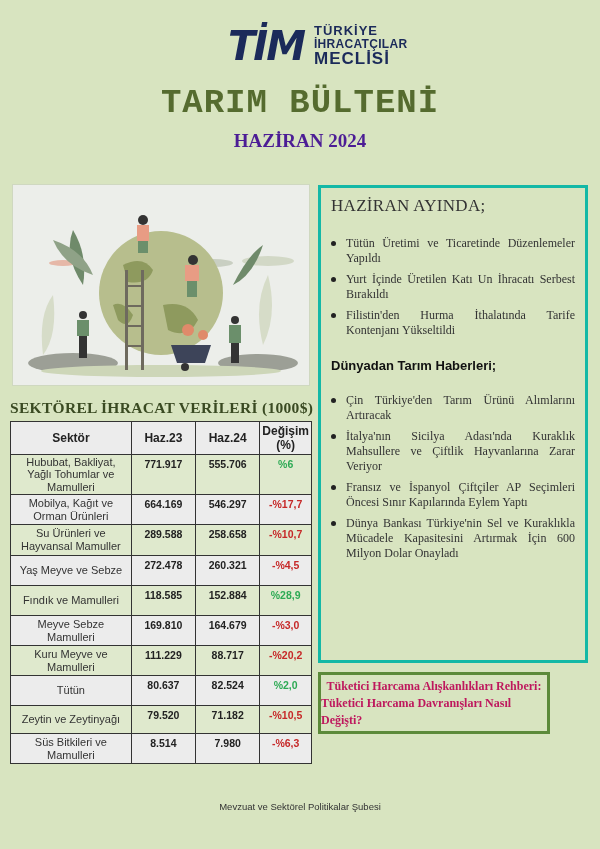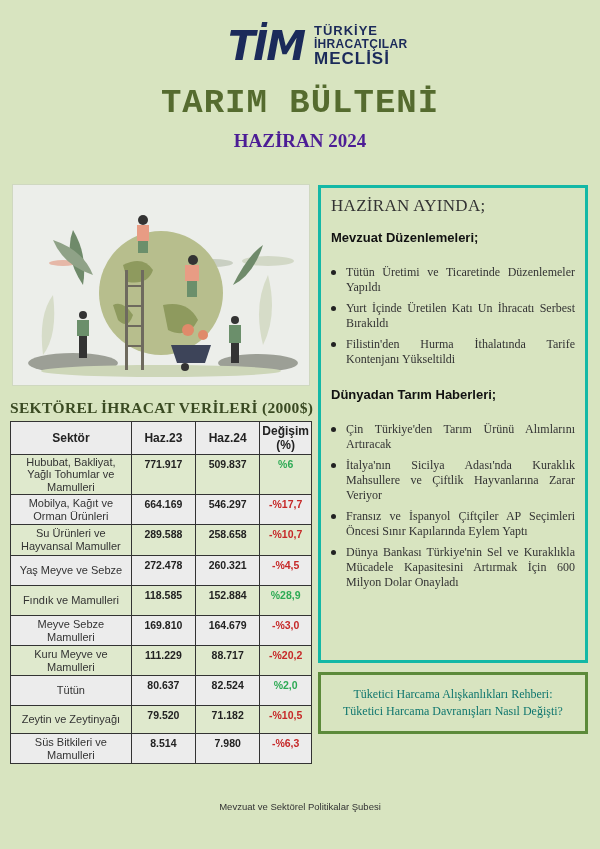--- a/index.html
+++ b/index.html
@@ -34,21 +34,21 @@
   tr.gray td { background:#ececec; }
 
   .right-box { position:absolute; left:318px; top:185px; width:270px; height:478px; border:3px solid #14b8a6; box-sizing:border-box; background:#d8e4c0; padding:6px 10px; }
   .rb-title { font-family:"Liberation Serif", serif; font-size:17px; color:#333; margin-top:2px; letter-spacing:0.3px; }
   .rb-h { font-weight:bold; font-size:13px; color:#111; margin-top:14px; }
   .rb-list { list-style:none; padding:0; margin:20px 0 0 0; }
   .rb-list li { position:relative; padding-left:15px; font-family:"Liberation Serif", serif; font-size:12px; line-height:15px; text-align:justify; margin-bottom:6px; color:#333; }
   .rb-list li .dot { position:absolute; left:0; top:5px; width:5px; height:5px; border-radius:50%; background:#222; }
   .sec2 { margin-top:20px; }
 
-  .bottom-box { position:absolute; left:318px; top:672px; width:270px; height:62px; border:3px solid #5c8a3a; box-sizing:border-box; display:flex; flex-direction:column; justify-content:center; align-items:center; font-family:"Liberation Serif", serif; font-size:12px; color:#0f766e; line-height:17px; }
+  .bottom-box { position:absolute; left:318px; top:672px; width:232px; height:62px; border:3px solid #5c8a3a; box-sizing:border-box; display:flex; flex-direction:column; justify-content:center; align-items:center; font-family:"Liberation Serif", serif; font-size:12px; color:#be185d; line-height:17px;font-weight:bold; }
 
   .footer { position:absolute; left:0; width:600px; top:801px; text-align:center; font-size:9.5px; color:#333; }
 </style>
 </head>
 <body>
 
 <div class="logo">
   <span class="logo-mark">TİM</span>
   <div class="logo-text">
     <span class="l1">TÜRKİYE</span>
@@ -96,35 +96,35 @@
     <rect x="174" y="96" width="10" height="16" fill="#6b8f6b"></rect>
     <circle cx="70" cy="130" r="4" fill="#333"></circle>
     <rect x="64" y="135" width="12" height="16" fill="#6b8f6b"></rect>
     <rect x="66" y="151" width="8" height="22" fill="#333"></rect>
     <circle cx="222" cy="135" r="4" fill="#333"></circle>
     <rect x="216" y="140" width="12" height="18" fill="#6b8f6b"></rect>
     <rect x="218" y="158" width="8" height="20" fill="#333"></rect>
   </svg>
 </div>
 
-<div class="table-title">SEKTÖREL İHRACAT VERİLERİ (2000$)</div>
+<div class="table-title">SEKTÖREL İHRACAT VERİLERİ (1000$)</div>
 <table class="data">
   <thead>
     <tr>
       <th class="sektor">Sektör</th>
       <th class="num">Haz.23</th>
       <th class="num">Haz.24</th>
       <th>Değişim (%)</th>
     </tr>
   </thead>
   <tbody>
     <tr class="green" style="height:40px">
       <td class="sector">Hububat, Bakliyat, Yağlı Tohumlar ve Mamulleri</td>
       <td class="val">771.917</td>
-      <td class="val">509.837</td>
+      <td class="val">555.706</td>
       <td class="chg pos">%6</td>
     </tr>
     <tr class="gray" style="height:30px">
       <td class="sector">Mobilya, Kağıt ve Orman Ürünleri</td>
       <td class="val">664.169</td>
       <td class="val">546.297</td>
       <td class="chg neg">-%17,7</td>
     </tr>
     <tr class="green" style="height:31px">
       <td class="sector">Su Ürünleri ve Hayvansal Mamuller</td>
@@ -172,21 +172,20 @@
       <td class="sector">Süs Bitkileri ve Mamulleri</td>
       <td class="val">8.514</td>
       <td class="val">7.980</td>
       <td class="chg neg">-%6,3</td>
     </tr>
   </tbody>
 </table>
 
 <div class="right-box">
   <div class="rb-title">HAZİRAN AYINDA;</div>
-  <div class="rb-h">Mevzuat Düzenlemeleri;</div>
   <ul class="rb-list">
     <li><span class="dot"></span><span>Tütün Üretimi ve Ticaretinde Düzenlemeler Yapıldı</span></li>
     <li><span class="dot"></span><span>Yurt İçinde Üretilen Katı Un İhracatı Serbest Bırakıldı</span></li>
     <li><span class="dot"></span><span>Filistin'den Hurma İthalatında Tarife Kontenjanı Yükseltildi</span></li>
   </ul>
   <div class="rb-h sec2">Dünyadan Tarım Haberleri;</div>
   <ul class="rb-list">
     <li><span class="dot"></span><span>Çin Türkiye'den Tarım Ürünü Alımlarını Artıracak</span></li>
     <li><span class="dot"></span><span>İtalya'nın Sicilya Adası'nda Kuraklık Mahsullere ve Çiftlik Hayvanlarına Zarar Veriyor</span></li>
     <li><span class="dot"></span><span>Fransız ve İspanyol Çiftçiler AP Seçimleri Öncesi Sınır Kapılarında Eylem Yaptı</span></li>

